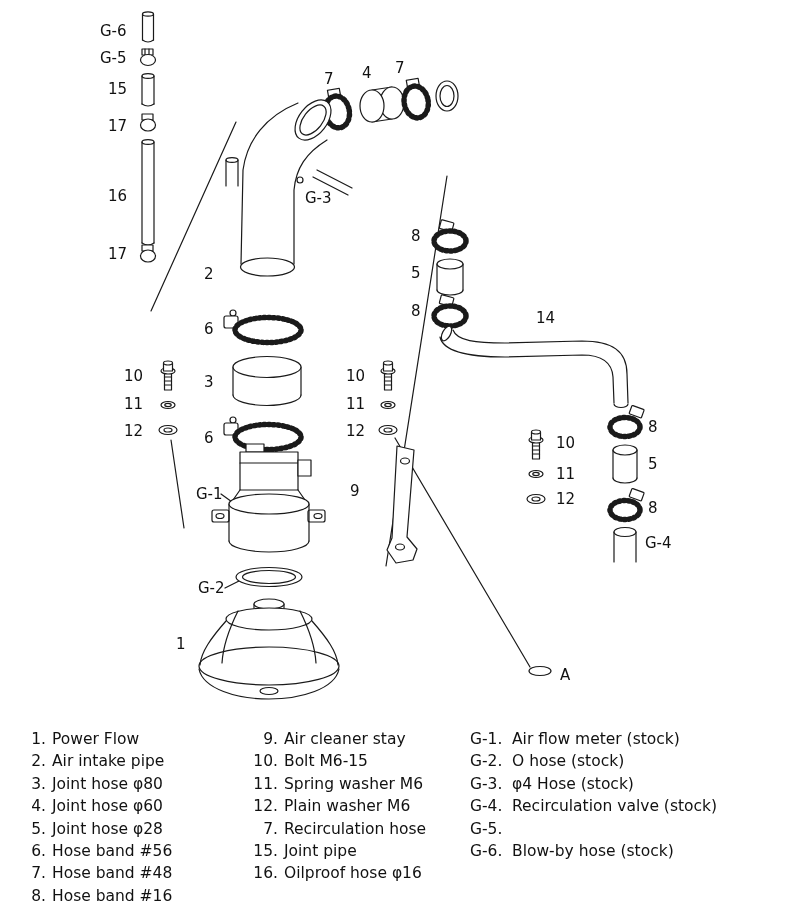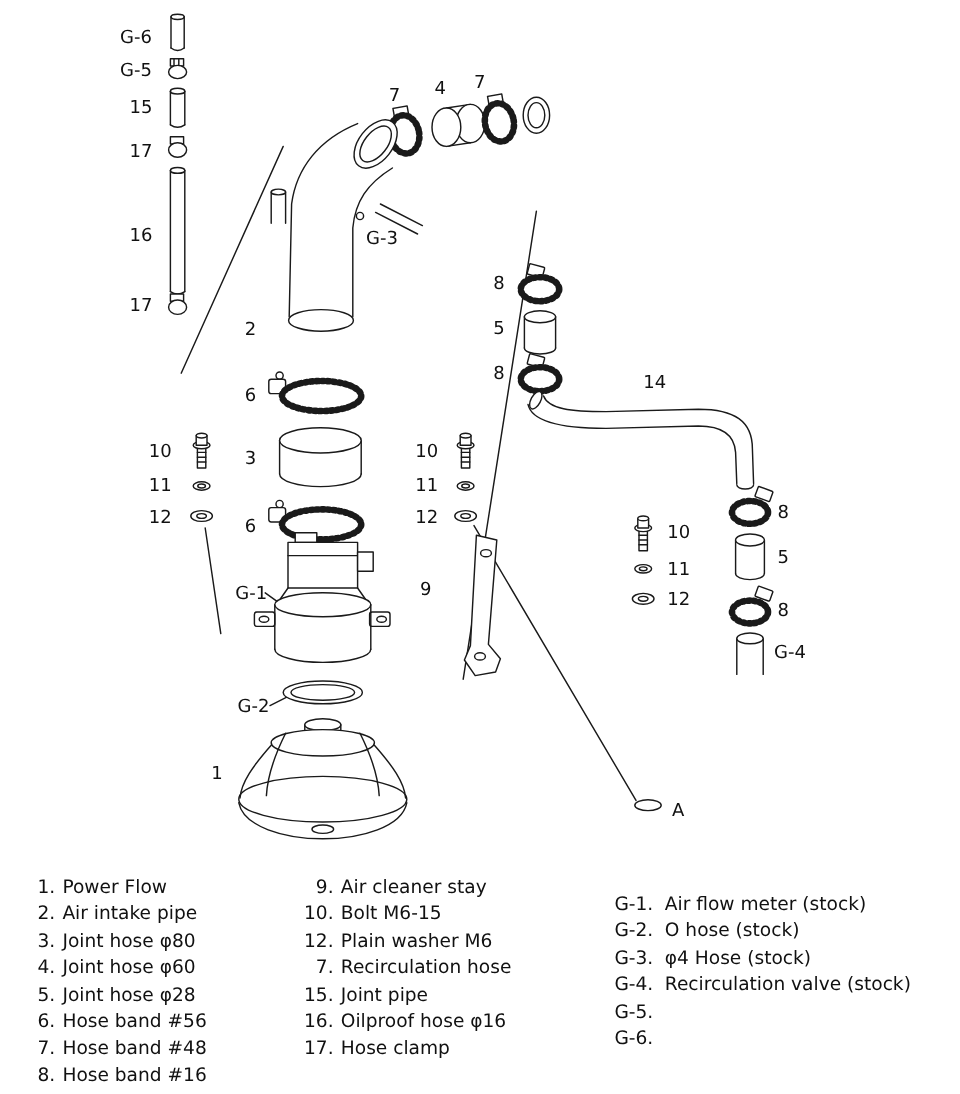--- a/index.html
+++ b/index.html
@@ -7,21 +7,21 @@
   body { width:800px; height:912px; font-family:"DejaVu Sans",sans-serif; color:#111; }
   .page { position:relative; width:784px; height:912px; background:#fff; overflow:hidden; }
   svg.diagram { position:absolute; top:0; left:0; }
   .ln { stroke:#1a1a1a; stroke-width:1.2; fill:none; stroke-linejoin:round; stroke-linecap:round; }
   .hatch { stroke-width:5.5; stroke-dasharray:1.6 3.1; fill:none; }
   .lblgrp text { font-size:15px; fill:#111; stroke:none; font-family:"DejaVu Sans",sans-serif; }
   .legend { position:absolute; top:728px; left:0; width:800px; height:184px; }
   .col { position:absolute; top:0; }
   .col1 { left:28px; }
   .col2 { left:250px; }
-  .col3 { left:512px;margin-top:14px; }
+  .col3 { left:470px; }
   .row { display:flex; line-height:22.4px; font-size:15.5px; white-space:nowrap; }
   .num { text-align:right; margin-right:6px; }
   .col1 .num { width:18px; }
   .col2 .num { width:28px; }
   .col3 .num { width:40px; text-align:left; margin-right:2px; }
 </style>
 </head>
 <body>
 
 <div class="page">
@@ -315,39 +315,39 @@
     <div class="col col2">
       <div class="row">
           <span class="num">9.</span>
           <span class="lbl">Air cleaner stay</span>
         </div>
       <div class="row">
           <span class="num">10.</span>
           <span class="lbl">Bolt M6-15</span>
         </div>
       <div class="row">
+          <span class="num">11.</span>
+          <span class="lbl">Spring washer M6</span>
+        </div>
+      <div class="row">
           <span class="num">12.</span>
           <span class="lbl">Plain washer M6</span>
         </div>
       <div class="row">
           <span class="num">7.</span>
           <span class="lbl">Recirculation hose</span>
         </div>
       <div class="row">
           <span class="num">15.</span>
           <span class="lbl">Joint pipe</span>
         </div>
       <div class="row">
           <span class="num">16.</span>
           <span class="lbl">Oilproof hose φ16</span>
         </div>
-      <div class="row">
-          <span class="num">17.</span>
-          <span class="lbl">Hose clamp</span>
-        </div>
     </div>
     <div class="col col3">
       <div class="row">
           <span class="num">G-1.</span>
           <span class="lbl">Air flow meter (stock)</span>
         </div>
       <div class="row">
           <span class="num">G-2.</span>
           <span class="lbl">O hose (stock)</span>
         </div>
@@ -357,17 +357,18 @@
         </div>
       <div class="row">
           <span class="num">G-4.</span>
           <span class="lbl">Recirculation valve (stock)</span>
         </div>
       <div class="row">
           <span class="num">G-5.</span>
         </div>
       <div class="row">
           <span class="num">G-6.</span>
+          <span class="lbl">Blow-by hose (stock)</span>
         </div>
     </div>
   </div>
 
 </div>
 
 </body></html>

